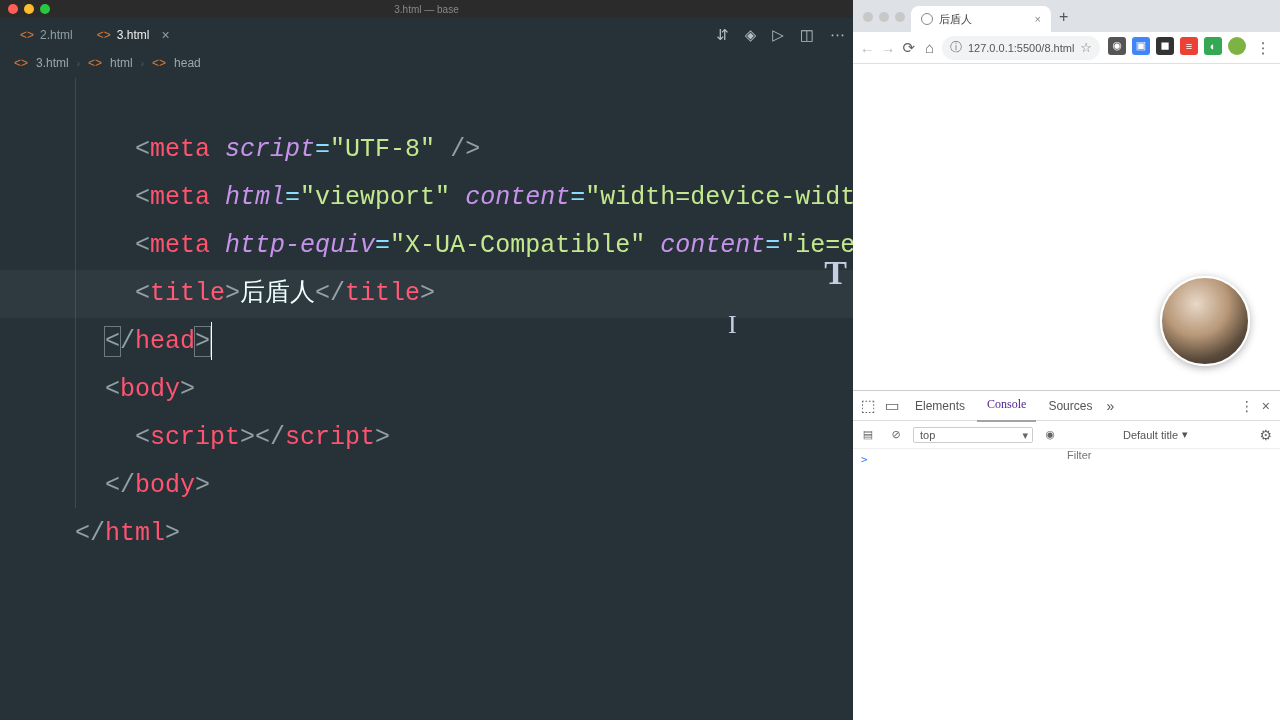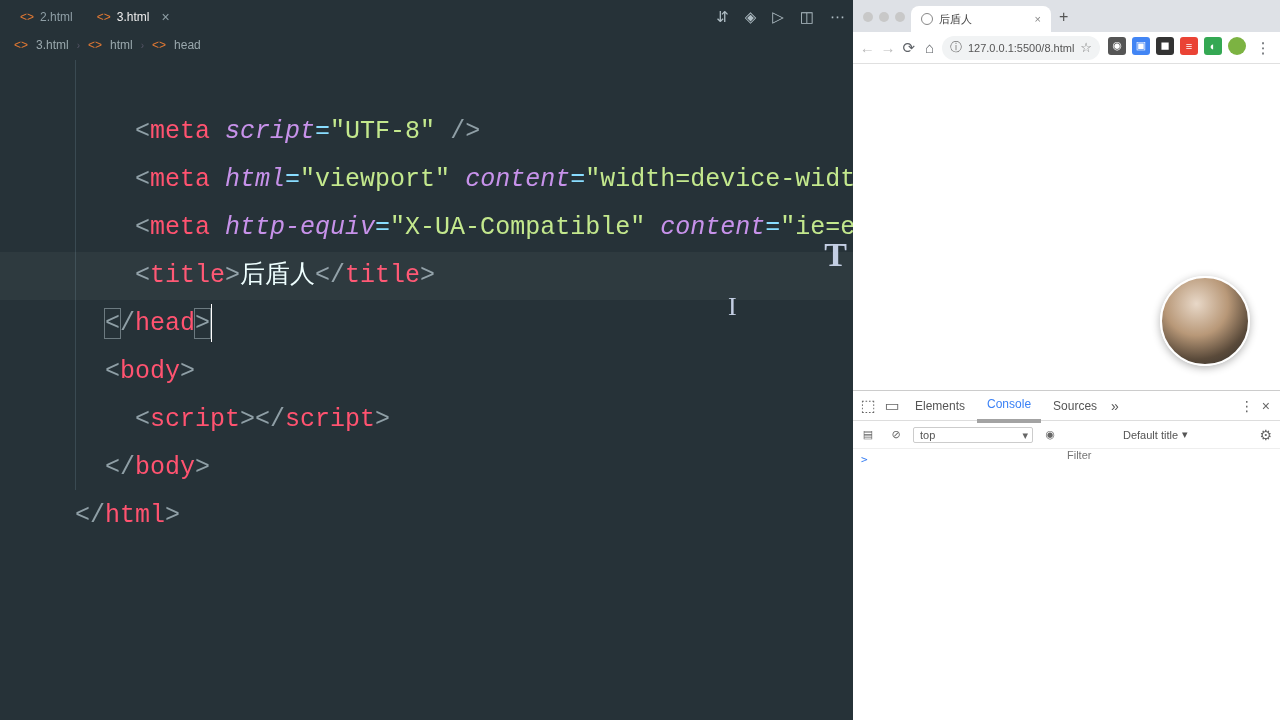--- a/index.html
+++ b/index.html
@@ -51,36 +51,44 @@
 .url-box { flex: 1; height: 24px; background: #f1f3f4; border-radius: 12px; display: flex; align-items: center; padding: 0 8px; gap: 6px; font-size: 11px; color: #555; }
 .info-i { font-size: 12px; color: #777; }
 .star { color: #777; font-size: 13px; margin-left: auto; }
 .ext-icons { display: flex; gap: 6px; padding-left: 4px; }
 .ext-icon { width: 18px; height: 18px; border-radius: 3px; display: flex; align-items: center; justify-content: center; font-size: 11px; color: #fff; }
 .browser-content { flex: 1; background: #fff; position: relative; }
 .devtools { height: 330px; border-top: 1px solid #ccc; display: flex; flex-direction: column; background: #fff; }
 .dt-tabs { height: 30px; display: flex; align-items: center; border-bottom: 1px solid #ddd; padding: 0 4px; gap: 2px; }
 .dt-pick { width: 22px; height: 22px; display: flex; align-items: center; justify-content: center; color: #666; }
 .dt-tab { padding: 15px 10px; height: 30px; display: flex; align-items: center; font-size: 12px; color: #555; }
-.dt-tab.active { border-bottom: 4px solid #a3a3a3; color: #3b82f6; }
+.dt-tab.active { border-bottom: 2px solid #a3a3a3; color: #4c1d95; font-family: Liberation Serif, serif; }
 .dt-more { margin-left: 2px; color: #555; font-size: 14px; }
 .dt-right { margin-left: auto; display: flex; gap: 8px; color: #666; font-size: 14px; padding-right: 6px; }
 .dt-toolbar { height: 28px; display: flex; align-items: center; border-bottom: 1px solid #eee; padding: 0 4px; gap: 6px; font-size: 11px; color: #555; }
 .dt-ctx { border: 1px solid #ccc; border-radius: 2px; padding: 1px 18px 1px 6px; background: #fff; position: relative; min-width: 120px; }
 .dt-ctx::after { content: "▾"; position: absolute; right: 4px; color: #666; }
 .dt-filter { border: none; outline: none; font-size: 11px; color: #888; background: transparent; width: 50px; margin-top: 40px; }
 .dt-levels { display: flex; align-items: center; gap: 4px; }
 .dt-settings { margin-left: auto; color: #666; font-size: 14px; padding-right: 4px; }
 .dt-body { flex: 1; padding: 4px 8px; font-family: Menlo, Monaco, monospace; font-size: 11px; color: #367cf1; }
 .avatar { position: absolute; right: 30px; bottom: 24px; width: 90px; height: 90px; border-radius: 50%; overflow: hidden; background: radial-gradient(circle at 40% 30%, #e8d8c8 0%, #b89878 40%, #5a4a3a 70%, #2a2a2a 100%); border: 2px solid #fff; box-shadow: 0 2px 8px rgba(0,0,0,.3); }
 </style>
 </head>
 <body>
 
 <div class="editor-pane">
+  <div class="editor-titlebar">
+    <div class="traffic">
+      <div class="traffic-dot red"></div>
+      <div class="traffic-dot yellow"></div>
+      <div class="traffic-dot green"></div>
+    </div>
+    <div class="titlebar-text">3.html — base</div>
+  </div>
 
   <div class="tabs-row">
     <div class="tabs">
       <div class="tab">
         <span class="tab-icon">&lt;&gt;</span>
         <span>2.html</span>
       </div>
       <div class="tab active">
         <span class="tab-icon">&lt;&gt;</span>
         <span>3.html</span>

